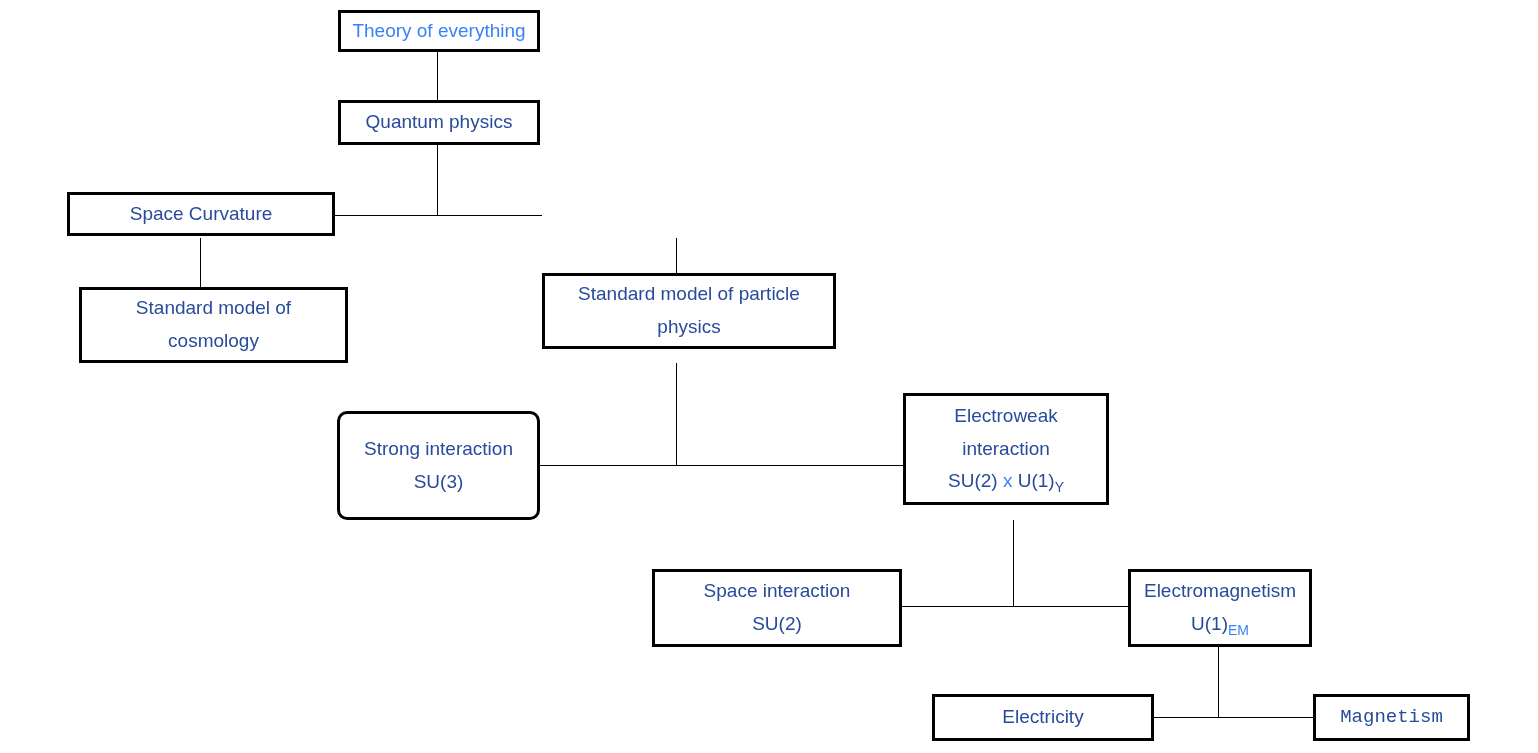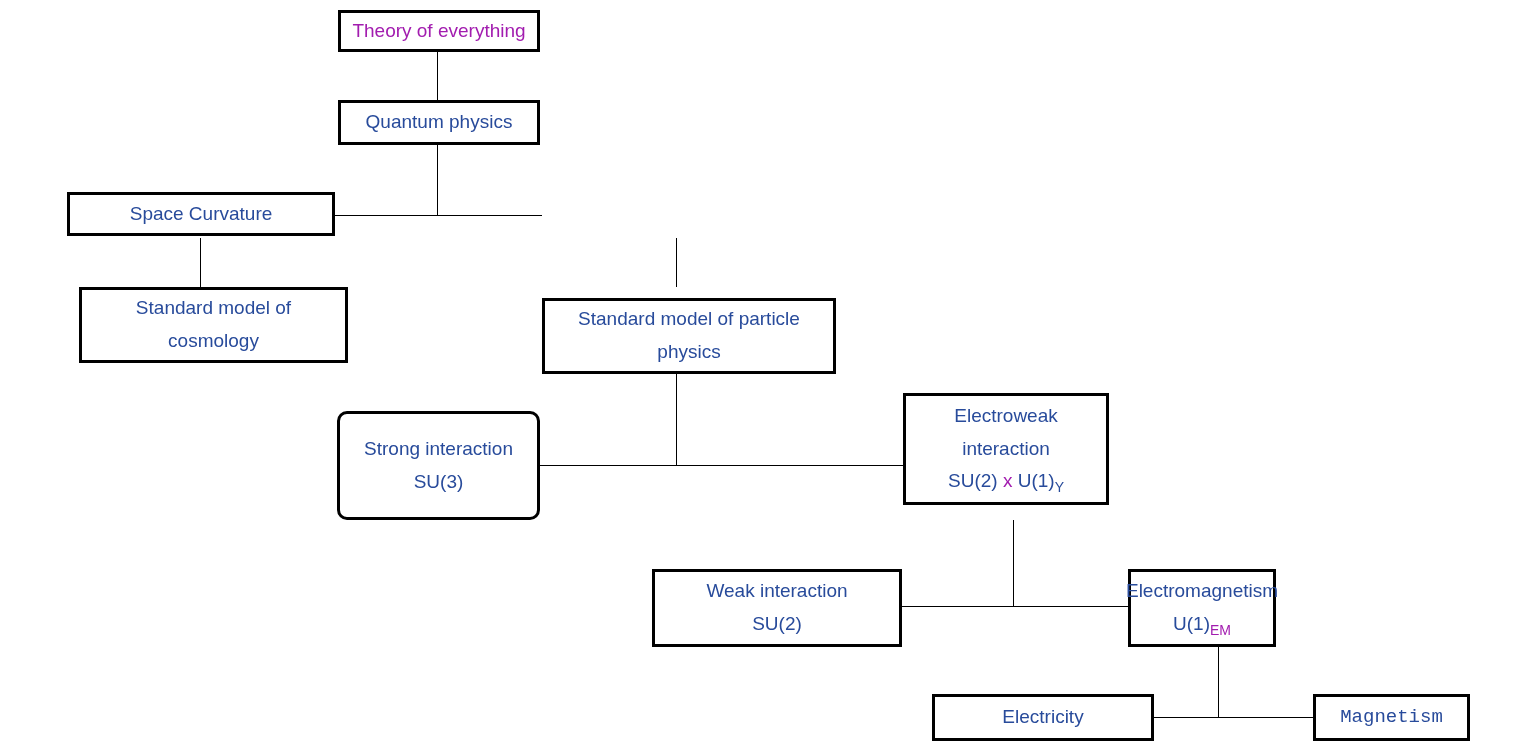--- a/index.html
+++ b/index.html
@@ -9,37 +9,37 @@
   }
   .canvas { position: absolute; inset: 0; }
   .node {
     position: absolute; box-sizing: border-box;
     border: 3px solid #000000; background: #ffffff;
     display: flex; flex-direction: column; align-items: center; justify-content: center;
     font-size: 19px; line-height: 1.72; color: #2b2b2b; text-align: center;
     white-space: nowrap;
   }
   .blue { color: #284b9b; }
-  .dark { color: #a21caf; }
+  .dark { color: #3b82f6; }
   sub { font-size: 14px; line-height: 0; }
   .line { position: absolute; background: #000000; }
   .h { height: 1px; }
   .v { width: 1px; }
 
   
   #n-theory        { left: 338px;  top: 10px;  width: 202px; height: 42px;  }
   #n-quantum       { left: 338px;  top: 100px; width: 202px; height: 45px;  }
   #n-space         { left: 67px;   top: 192px; width: 268px; height: 44px;  }
   #n-electronuclear{ left: 542px;  top: 192px; width: 294px; height: 46px;  }
   #n-cosmology     { left: 67px;   top: 287px; width: 269px; height: 76px; margin-left: 12px;  }
-  #n-particle      { left: 542px;  top: 298px; width: 294px; height: 76px;  }
+  #n-particle      { left: 542px;  top: 273px; width: 294px; height: 76px;  }
   #n-strong        { left: 337px;  top: 411px; width: 203px; height: 109px; border-radius: 10px; }
   #n-electroweak   { left: 903px;  top: 393px; width: 206px; height: 112px; }
   #n-weak          { left: 652px;  top: 569px; width: 250px; height: 78px;  }
-  #n-em            { left: 1128px; top: 569px; width: 148px; height: 78px;  }
+  #n-em            { left: 1128px; top: 569px; width: 184px; height: 78px;  }
   #n-electricity   { left: 932px;  top: 694px; width: 222px; height: 47px;  }
   #n-magnetism     { left: 1313px; top: 694px; width: 157px; height: 47px; font-family: Liberation Mono, monospace;  }
 
   
   #l-theory-quantum    { left: 437px;  top: 52px;  height: 48px;  }
   #l-quantum-down      { left: 437px;  top: 145px; height: 70px;  }
   #l-space-gut         { left: 335px;  top: 215px; width: 207px;  }
   #l-space-cosmology   { left: 200px;  top: 238px; height: 49px;  }
   #l-gut-particle      { left: 676px;  top: 238px; height: 49px;  }
   #l-particle-down     { left: 676px;  top: 363px; height: 102px; }
@@ -94,21 +94,21 @@
     <span class="blue">SU(3)</span>
   </div>
 
   <div class="node" id="n-electroweak">
     <span class="blue">Electroweak</span>
     <span class="blue">interaction</span>
     <span><span class="blue">SU(2)</span><span class="dark"> x </span><span class="blue">U(1)</span><sub class="blue">Y</sub></span>
   </div>
 
   <div class="node" id="n-weak">
-    <span class="blue">Weak interaction</span>
+    <span class="blue">Space interaction</span>
     <span class="blue">SU(2)</span>
   </div>
 
   <div class="node" id="n-em">
     <span class="blue">Electromagnetism</span>
     <span><span class="blue">U(1)</span><sub class="dark">EM</sub></span>
   </div>
 
   <div class="node" id="n-electricity">
     <span class="blue">Electricity</span>

